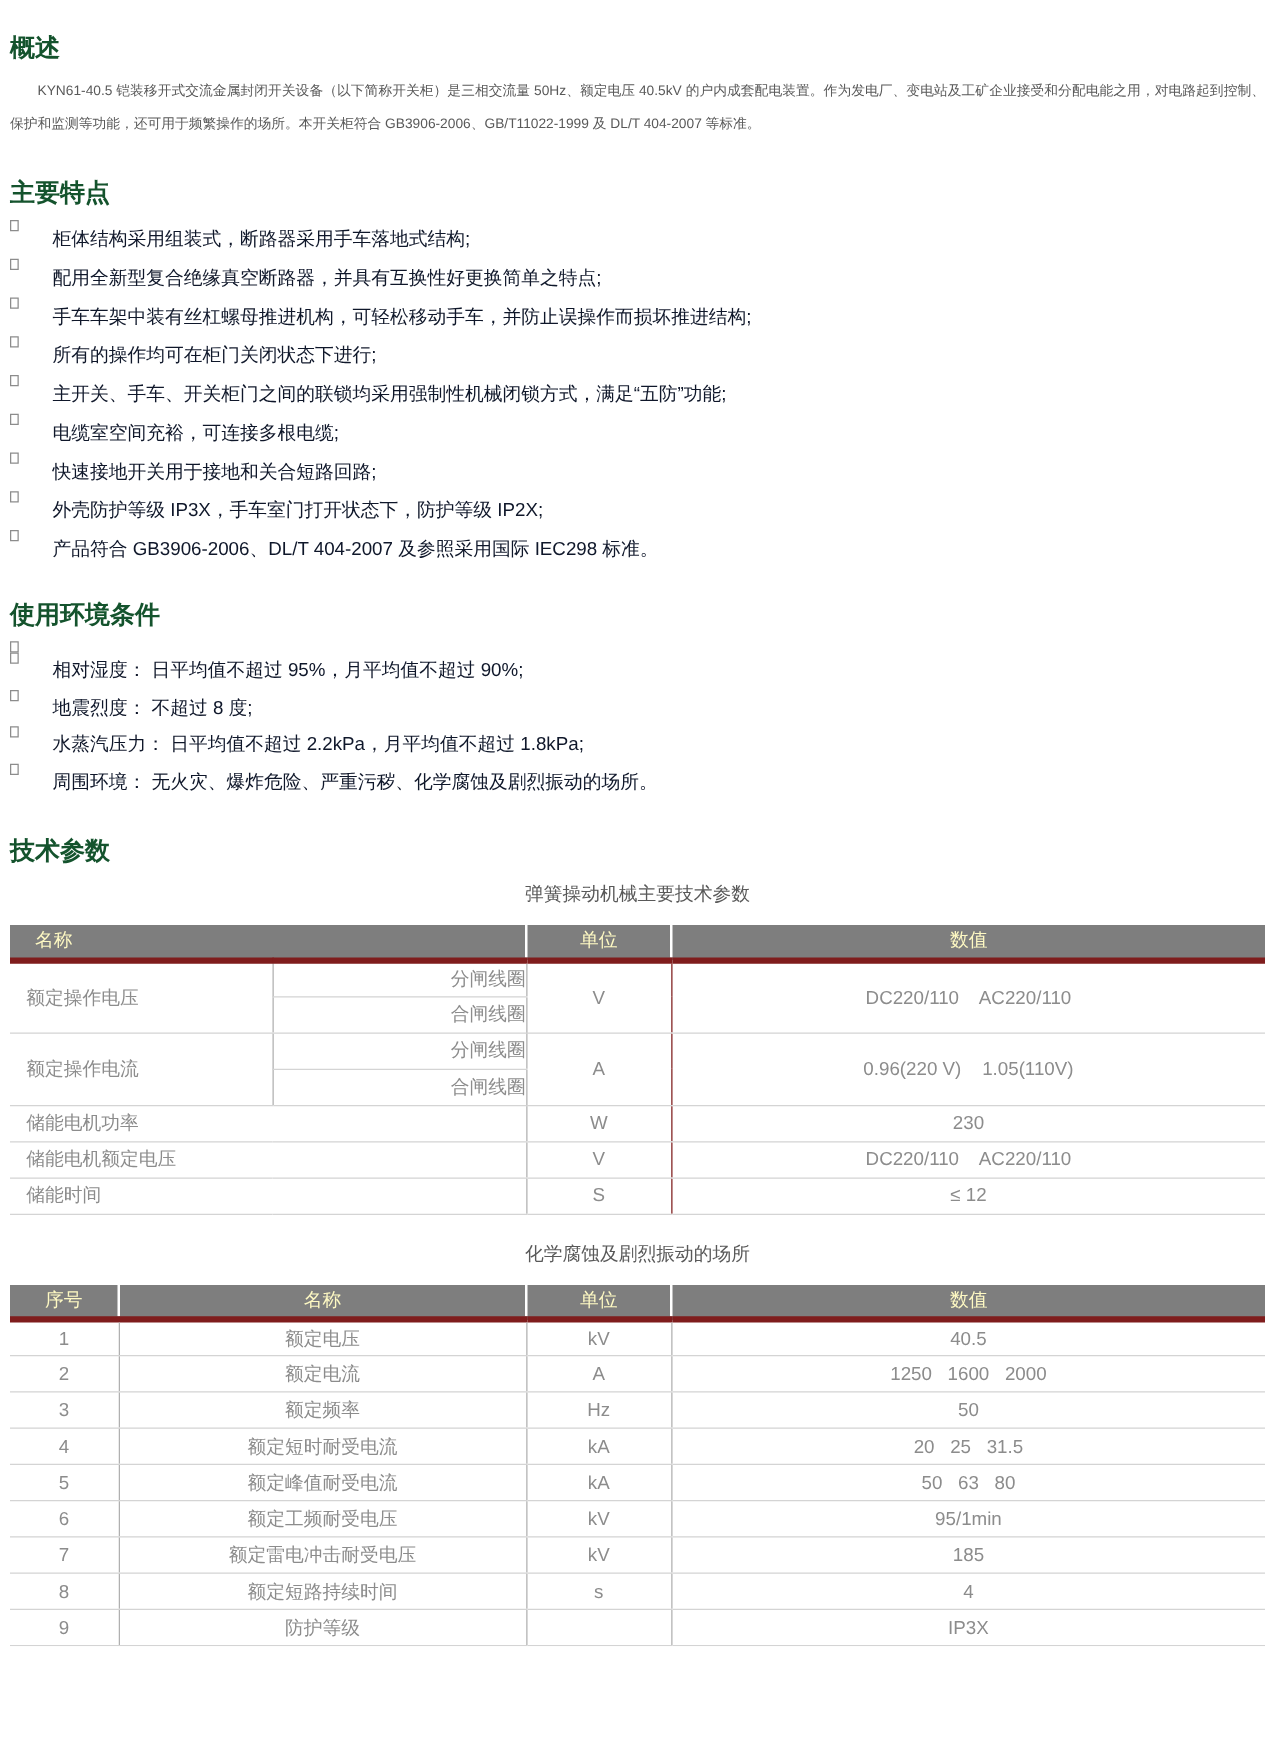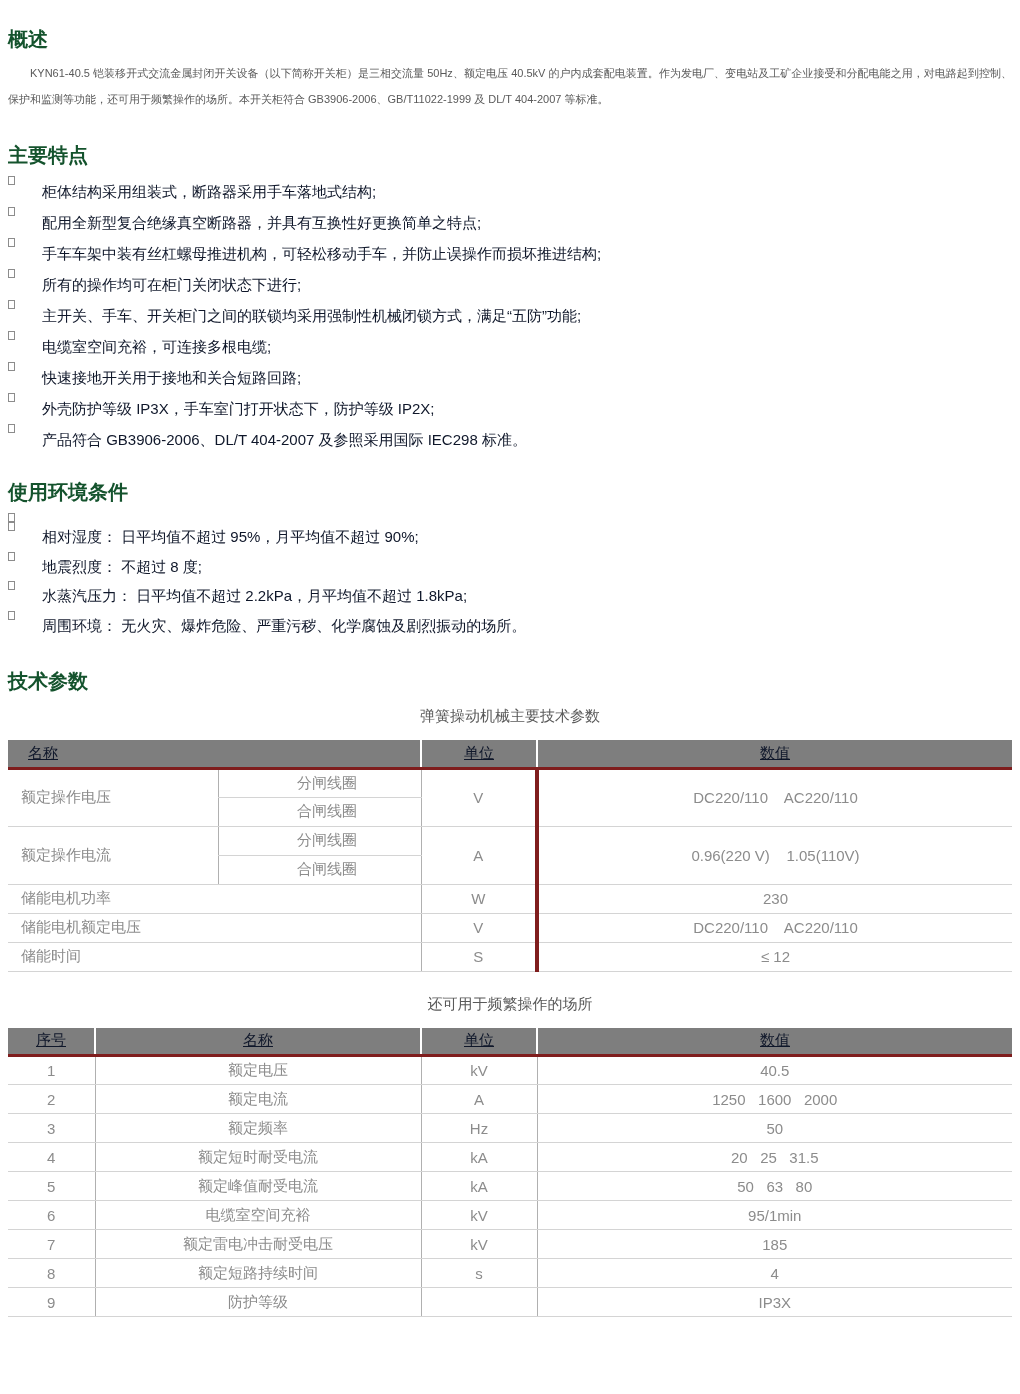--- a/index.html
+++ b/index.html
@@ -61,40 +61,39 @@
   table.param-table {
     margin-top: 14px;
     width: 1004px;
     border-collapse: collapse;
     table-layout: fixed;
     font-size: 15px;
     color: #8c8c8c;
   }
   table.param-table th {
     background: #7e7e7e;
-    color: #0f172a;
+    color: #fef9c3;
     font-weight: 400;
     height: 28px;
     text-align: center;
-    border-bottom: 3px solid #7f1d1d;
-    text-decoration: underline;
+    border-bottom: 5px solid #7f1d1d;
   }
   table.param-table th + th { border-left: 2px solid #ffffff; }
   table.param-table td {
     height: 29px;
     text-align: center;
     border-bottom: 1px solid #d4d4d4;
     white-space: pre;
   }
   
   #spring-table th.h-name { text-align: left; padding-left: 20px; }
   #spring-table td.c-name { text-align: left; padding-left: 13px; white-space: normal; }
-  #spring-table td.c-sub  { text-align: center; padding-left: 15px; border-left: 1px solid #b0b0b0; white-space: normal; }
+  #spring-table td.c-sub  { text-align: right; padding-left: 15px; border-left: 1px solid #b0b0b0; white-space: normal; }
   #spring-table td.c-unit { border-left: 1px solid #b0b0b0; }
-  #spring-table td.c-val  { border-left: 4px solid #7f1d1d; text-align: center; }
+  #spring-table td.c-val  { border-left: 1px solid #7f1d1d; text-align: center; }
   
   #vacuum-table td.c-no   { }
   #vacuum-table td.c-name { border-left: 1px solid #b0b0b0; white-space: normal; }
   #vacuum-table td.c-unit { border-left: 1px solid #b0b0b0; }
   #vacuum-table td.c-val  { border-left: 1px solid #b0b0b0; }
 </style>
 </head>
 <body>
 
 <div class="doc">
@@ -212,21 +211,21 @@
         <td class="c-val">DC220/110    AC220/110</td>
       </tr>
       <tr>
         <td class="c-name" colspan="2">储能时间</td>
         <td class="c-unit">S</td>
         <td class="c-val">≤ 12</td>
       </tr>
     </tbody>
   </table>
 
-  <p class="table-caption" style="margin-top:22px">还可用于频繁操作的场所</p>
+  <p class="table-caption" style="margin-top:22px">化学腐蚀及剧烈振动的场所</p>
 
   <table class="param-table" id="vacuum-table">
     <colgroup>
       <col style="width:87px">
         <col style="width:326px">
         <col style="width:116px">
         <col style="width:475px">
     </colgroup>
     <thead>
       <tr>
@@ -262,21 +261,21 @@
         <td class="c-val">20   25   31.5</td>
       </tr>
       <tr>
         <td class="c-no">5</td>
         <td class="c-name">额定峰值耐受电流</td>
         <td class="c-unit">kA</td>
         <td class="c-val">50   63   80</td>
       </tr>
       <tr>
         <td class="c-no">6</td>
-        <td class="c-name">电缆室空间充裕</td>
+        <td class="c-name">额定工频耐受电压</td>
         <td class="c-unit">kV</td>
         <td class="c-val">95/1min</td>
       </tr>
       <tr>
         <td class="c-no">7</td>
         <td class="c-name">额定雷电冲击耐受电压</td>
         <td class="c-unit">kV</td>
         <td class="c-val">185</td>
       </tr>
       <tr>

